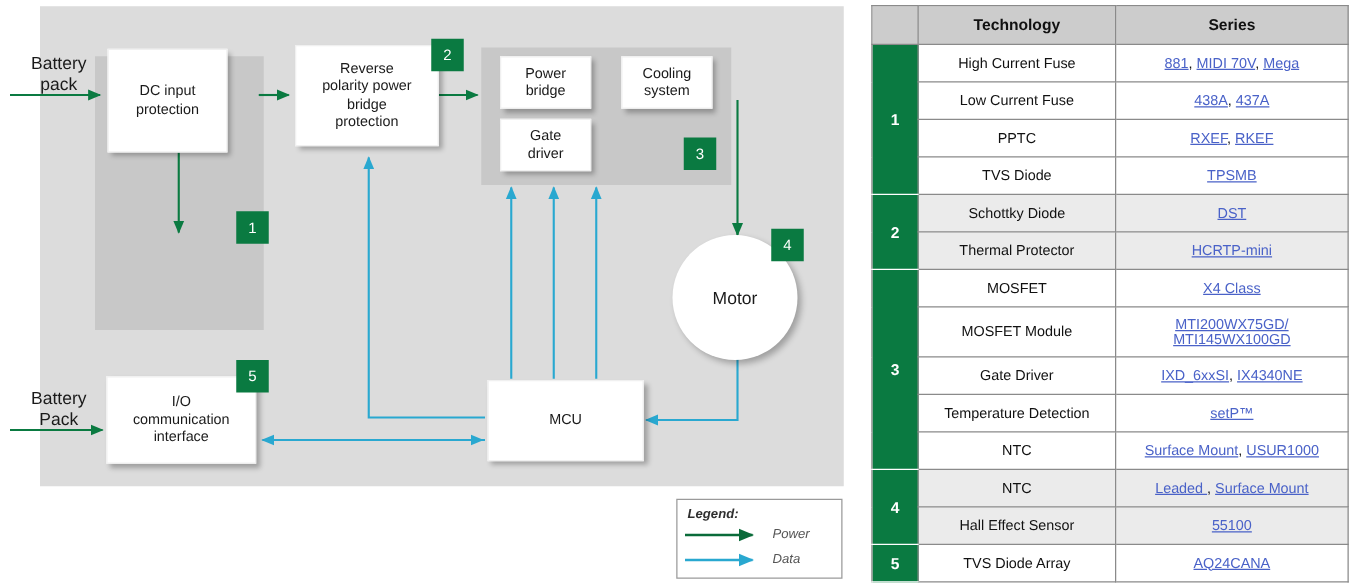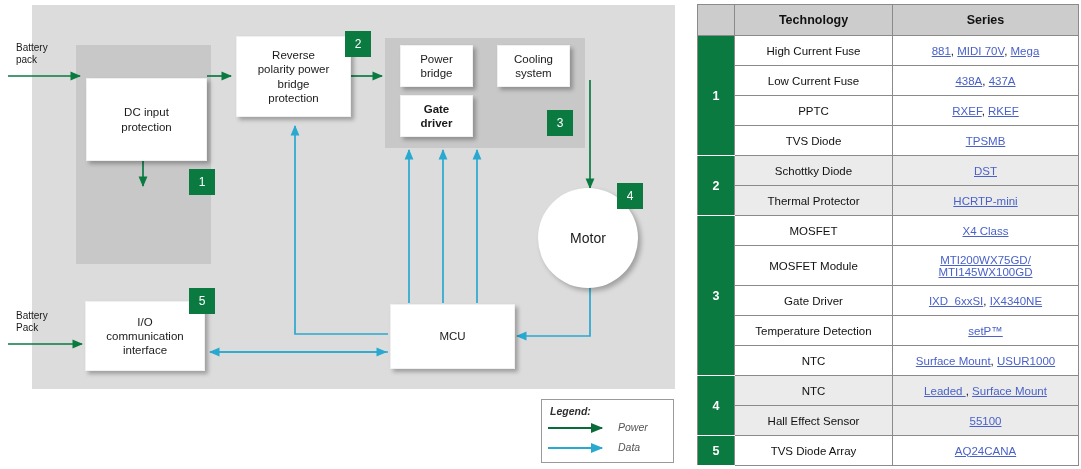--- a/index.html
+++ b/index.html
@@ -20,22 +20,22 @@
 
   .circle{position:absolute;background:#ffffff;border-radius:50%;
           box-shadow:3px 3px 5px rgba(0,0,0,0.28);
           display:flex;align-items:center;justify-content:center;
           font-size:14px;color:#1a1a1a;}
 
   .badge{position:absolute;background:#0a7a41;color:#ffffff;font-size:12px;
          display:flex;align-items:center;justify-content:center;
          width:26px;height:26px;font-weight:400;}
 
-  .edge-label{position:absolute;font-size:10px;color:#1a1a1a;
-              text-align:left;line-height:1.2;}
+  .edge-label{position:absolute;font-size:14px;color:#1a1a1a;
+              text-align:center;line-height:1.2;}
 
   svg.wires{position:absolute;left:0;top:0;width:680px;height:469px;overflow:visible;}
 
   .legend{position:absolute;left:541px;top:399px;width:133px;height:64px;
           background:#ffffff;border:1px solid #9a9a9a;box-sizing:border-box;padding-left:15px;}
   .legend-title{position:absolute;left:8px;top:5px;font-size:10.5px;
                 font-style:italic;color:#303030;font-weight:bold;}
   .legend-row-label{position:absolute;font-size:10.5px;font-style:italic;color:#555;}
 
   
@@ -94,30 +94,30 @@
       <polyline points="590,287 590,336 517,336" marker-end="url(#ah-cyan)"></polyline>
 
       <line x1="388" y1="352" x2="210" y2="352" marker-end="url(#ah-cyan)"></line>
       <line x1="212" y1="352" x2="386" y2="352" marker-end="url(#ah-cyan)"></line>
     </g>
   </svg>
 
   <div class="edge-label" style="left:16px;top:42px;width:62px;">Battery<br>pack</div>
   <div class="edge-label" style="left:16px;top:310px;width:62px;">Battery<br>Pack</div>
 
-  <div class="box" style="left:86px;top:39px;width:121px;height:83px;margin-top:39px;">DC input<br>protection</div>
+  <div class="box" style="left:86px;top:39px;width:96px;height:83px;">DC input<br>protection</div>
 
 
   <div class="box" style="left:236px;top:36px;width:115px;height:81px;">Reverse<br>polarity power<br>bridge<br>protection</div>
 
   <div class="box" style="left:400px;top:45px;width:73px;height:42px;">Power<br>bridge</div>
 
   <div class="box" style="left:497px;top:45px;width:73px;height:42px;">Cooling<br>system</div>
 
-  <div class="box" style="left:400px;top:95px;width:73px;height:42px;font-weight:bold;">Gate<br>driver</div>
+  <div class="box" style="left:400px;top:95px;width:73px;height:42px;">Gate<br>driver</div>
 
   <div class="circle" style="left:538px;top:188px;width:100px;height:100px;">Motor</div>
 
   <div class="box" style="left:390px;top:304px;width:125px;height:65px;">MCU</div>
 
   <div class="box" style="left:85px;top:301px;width:120px;height:70px;">I/O<br>communication<br>interface</div>
 
   <div class="badge" style="left:189px;top:169px;">1</div>
   <div class="badge" style="left:345px;top:31px;">2</div>
   <div class="badge" style="left:547px;top:110px;">3</div>

